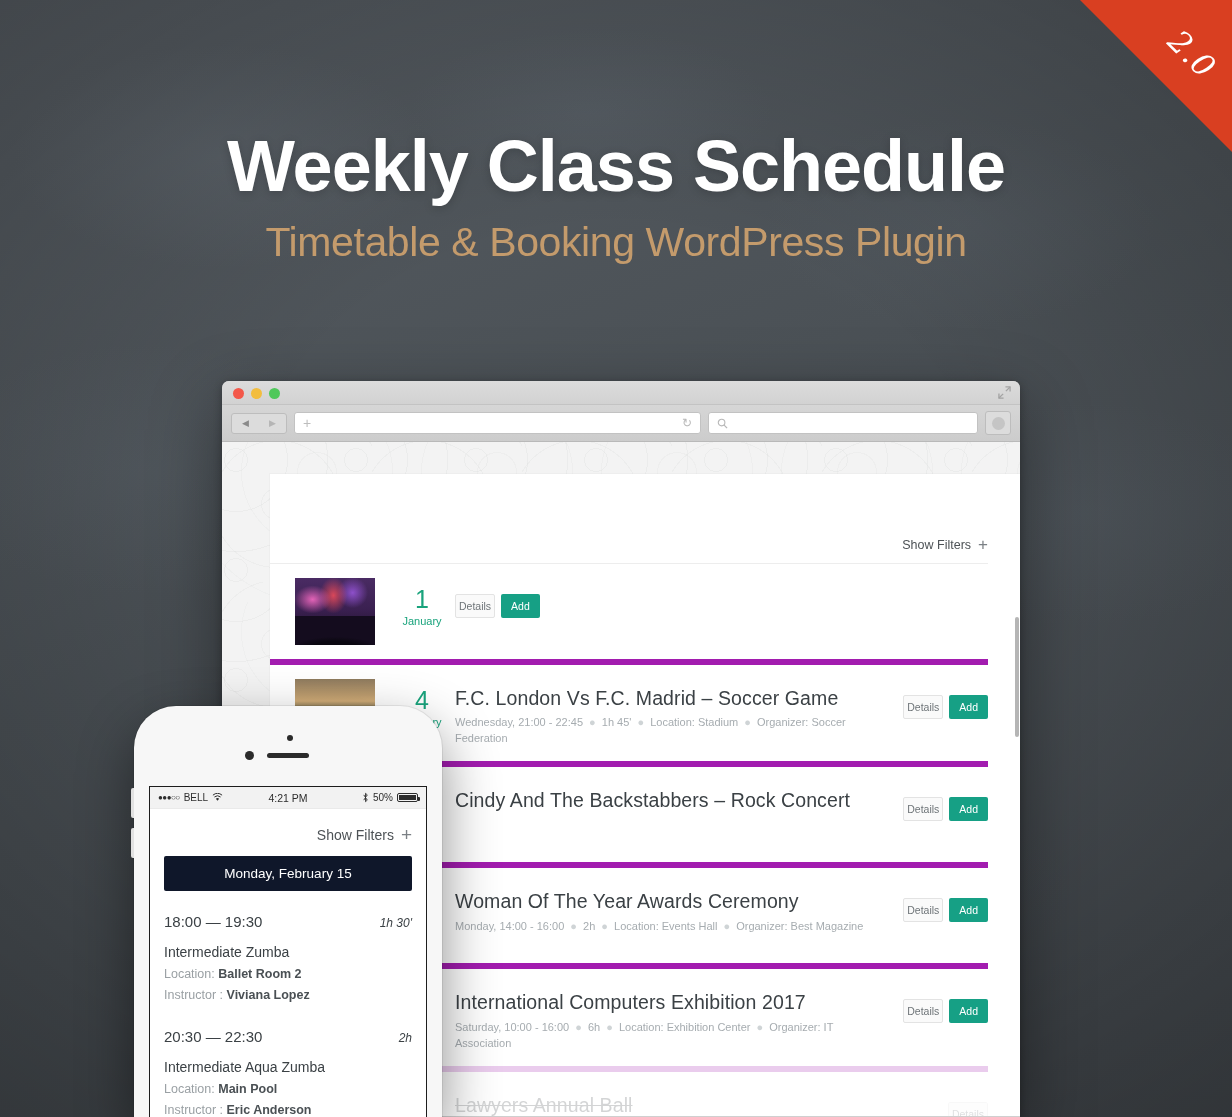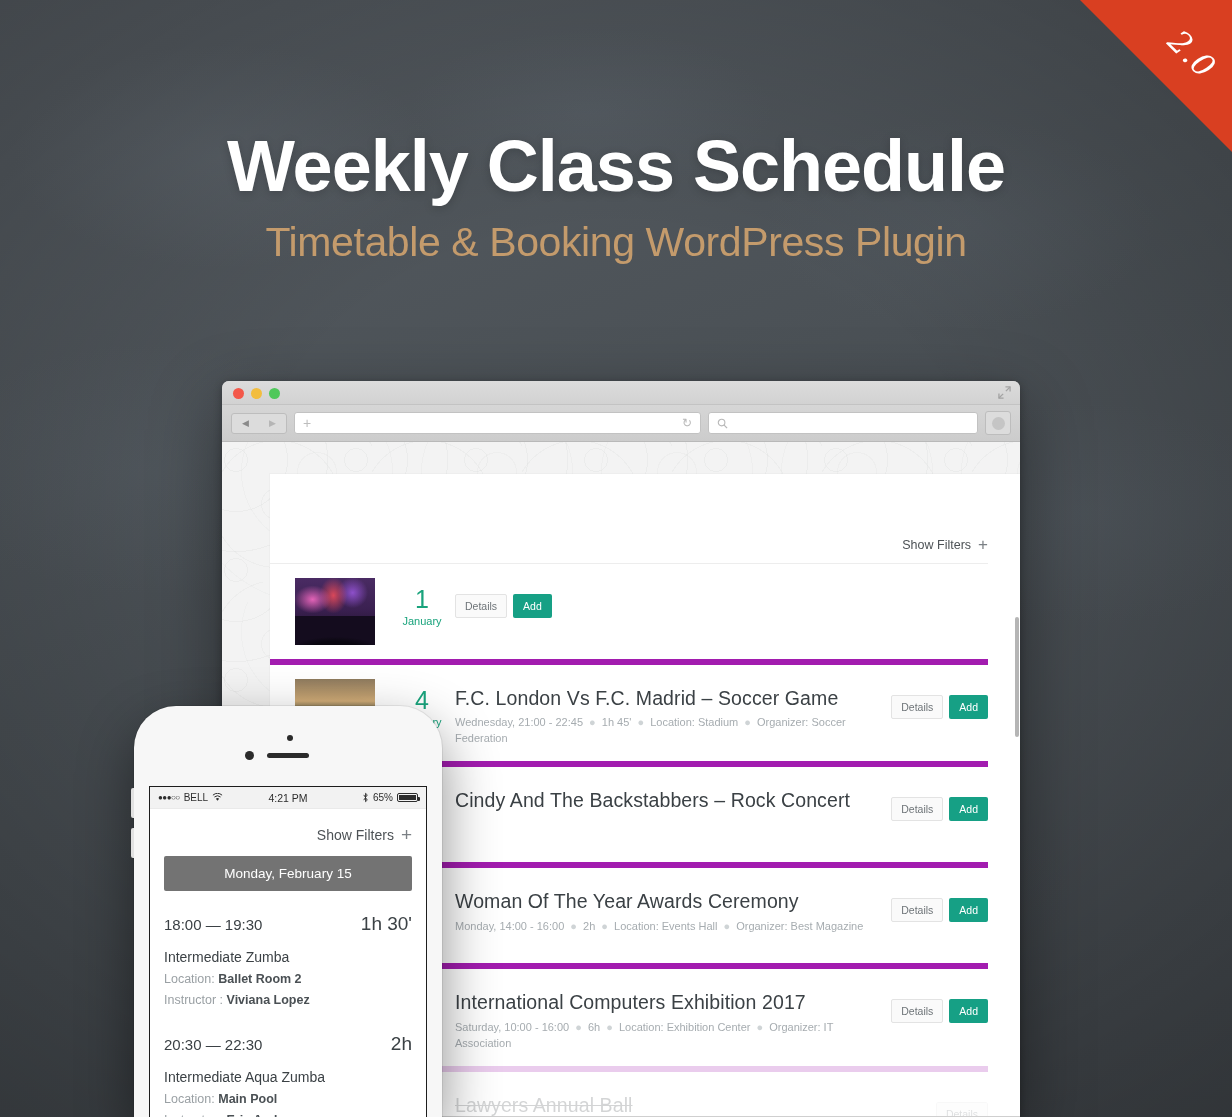--- a/index.html
+++ b/index.html
@@ -216,21 +216,21 @@
   .ev-date .d { color: #19a37c; font-size: 25px; line-height: 1; font-weight: 300; }
   .ev-date .m { color: #19a37c; font-size: 11px; margin-top: 3px; }
   .ev-body { flex: 1; padding-top: 8px; padding-right: 12px; }
   .ev-title { color: #3b4145; font-size: 19.5px; font-weight: 400; letter-spacing: .1px; line-height: 1.15; }
   .ev-meta { color: #a6acb0; font-size: 11px; margin-top: 6px; line-height: 1.45; }
   .ev-meta .sep { color: #cfd4d6; padding: 0 3px; }
   .ev-actions { display: flex; align-items: center; gap: 6px; padding-top: 16px; flex: 0 0 auto; }
   .btn-details {
     background: #fafafa; border: 1px solid #e3e3e3;
     color: #6e7478; font-size: 10.5px;
-    padding: 5px 9px; border-radius: 2px;
+    padding: 5px 3px; border-radius: 2px;
   }
   .btn-add {
     background: #16a085; color: #fff;
     font-size: 10.5px; padding: 6px 10px; border-radius: 2px;
   }
   .ev.faded { opacity: .22; }
   .ev.faded .ev-title, .ev.faded .ev-meta { text-decoration: line-through; }
 
   .page-scrollbar {
     position: absolute; right: 1px; top: 175px;
@@ -298,29 +298,29 @@
     width: 2px; height: 4px; background: #2d2d2d; border-radius: 0 1px 1px 0;
   }
   .ph-filters {
     display: flex; justify-content: flex-end; align-items: center; gap: 7px;
     padding: 16px 14px 12px 0;
     color: #4d5256; font-size: 14px;
   }
   .ph-filters .pl { font-size: 19px; color: #7b8085; font-weight: 300; line-height: 1; }
   .ph-daybar {
     margin: 0 14px;
-    background: #737373; color: #fff;
+    background: #0f172a; color: #fff;
     text-align: center; font-size: 13.5px;
     padding: 10px 0; border-radius: 2px;
   }
   .ph-classes { padding: 0 14px; }
   .ph-class { padding: 22px 0 4px 0; }
   .pc-top { display: flex; justify-content: space-between; align-items: baseline; }
   .pc-time { color: #3b4145; font-size: 15px; }
-  .pc-dur { color: #3b4145; font-size: 19px; }
+  .pc-dur { color: #3b4145; font-size: 12px; font-style: italic; }
   .pc-name { color: #3b4145; font-size: 14px; margin-top: 14px; }
   .pc-row { margin-top: 7px; font-size: 12.5px; color: #9aa0a4; }
   .pc-row b { color: #4a5054; font-weight: 700; }
 </style>
 </head>
 <body>
 
 <div class="bg"></div>
 <div class="bg-vignette"></div>
 
@@ -481,21 +481,21 @@
           <path d="M6 8.6 L4.2 6.3 A3 3 0 0 1 7.8 6.3 Z" fill="#2d2d2d"></path>
           <path d="M2.6 4.4 A5.4 5.4 0 0 1 9.4 4.4" stroke="#2d2d2d" stroke-width="1.1" fill="none"></path>
           <path d="M0.9 2.4 A8 8 0 0 1 11.1 2.4" stroke="#2d2d2d" stroke-width="1.1" fill="none"></path>
         </svg>
       </div>
       <div class="st-mid">4:21 PM</div>
       <div class="st-right">
         <svg width="7" height="11" viewBox="0 0 8 12">
           <path d="M2 3 L6 9 L4 10.8 L4 1.2 L6 3 L2 9" stroke="#2d2d2d" stroke-width="1" fill="none"></path>
         </svg>
-        <span>65%</span>
+        <span>50%</span>
         <span class="batt"></span>
       </div>
     </div>
 
     <div class="ph-filters">
       <span>Show Filters</span>
       <span class="pl">+</span>
     </div>
 
     <div class="ph-daybar">Monday, February 15</div>

